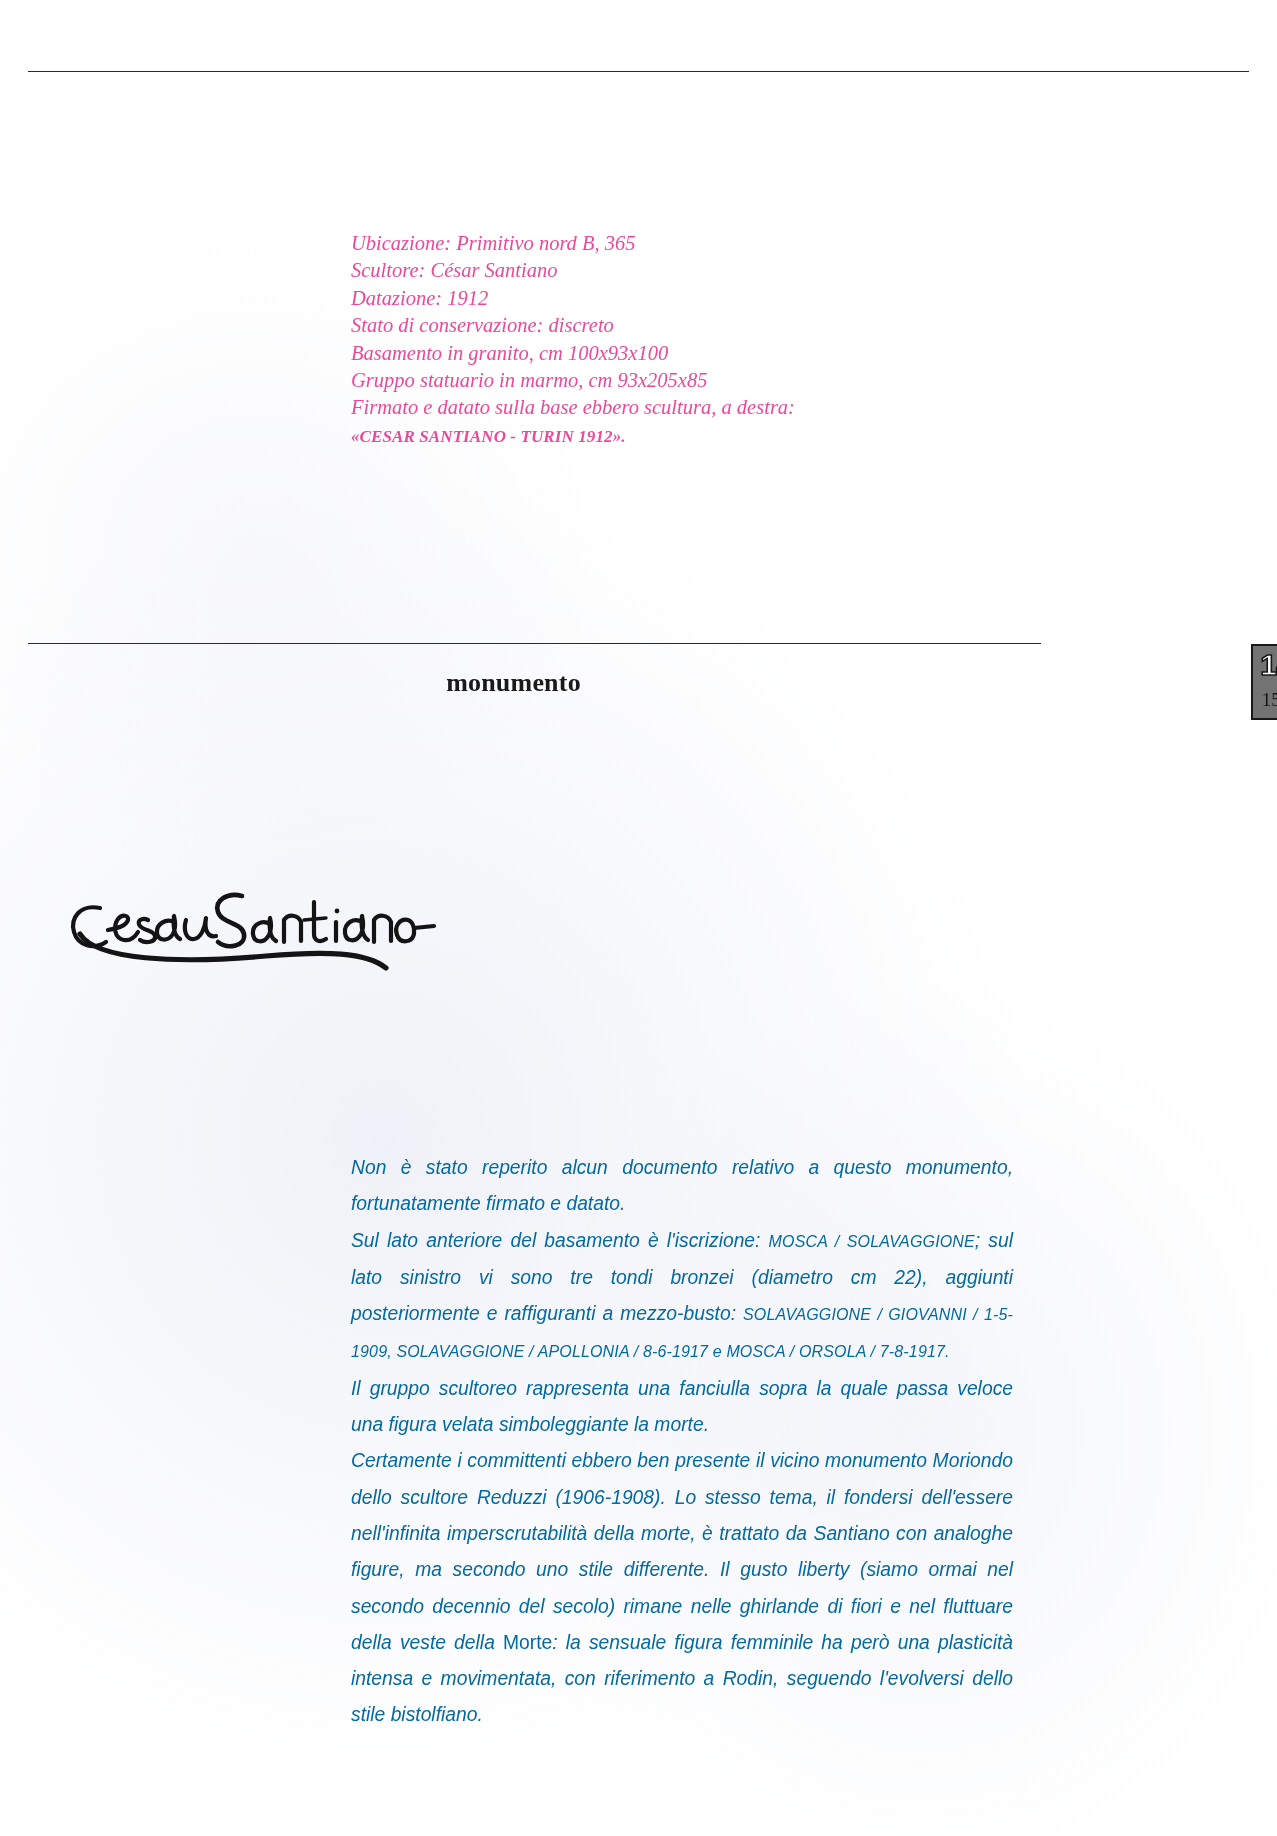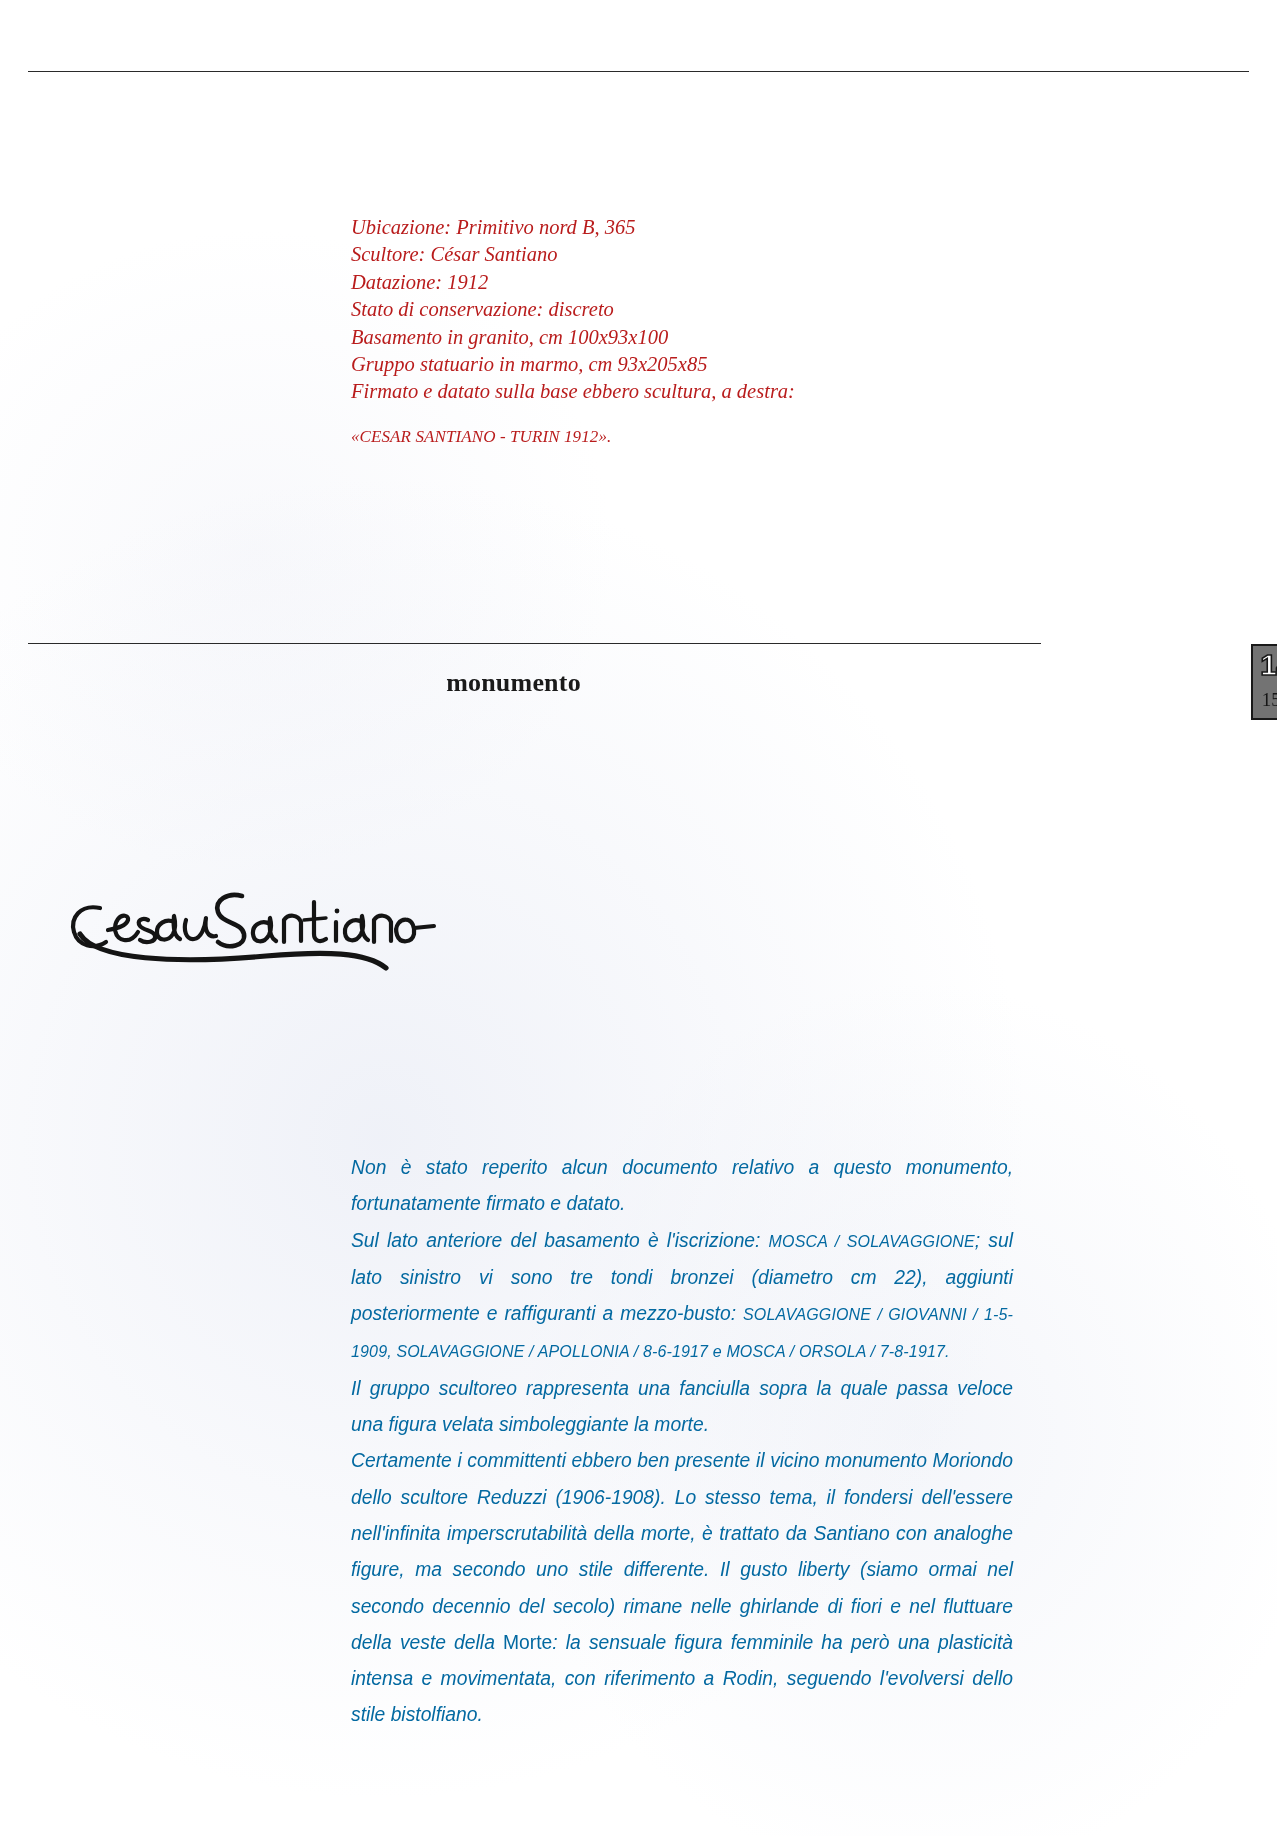--- a/index.html
+++ b/index.html
@@ -34,33 +34,34 @@
     background: #2a2a2a;
     height: 1px;
   }
   .rule-top    { left: 28px;  top: 71px;  width: 1221px; }
   .rule-middle { left: 28px;  top: 643px; width: 1013px; }
 
   
   .meta-block {
     position: absolute;
     left: 351px;
-    top: 214px;
+    top: 230px;
     width: 620px;
     font-family: "Liberation Serif", serif;
     font-style: italic;
     font-size: 20.5px;
     line-height: 27.4px;
-    color: #b91c1c;
+    color: #ec4899;
   }
   .meta-line { white-space: nowrap; }
   .meta-line.inscription {
     font-size: 17px;
     letter-spacing: 0.1px;
-    margin-top: 17px;
+    margin-top: 1px;
+    font-weight: bold;
   }
 
   
   .title-row {
     position: absolute;
     left: 0;
     top: 668px;
     width: 1041px;
     display: flex;
     align-items: flex-end;

